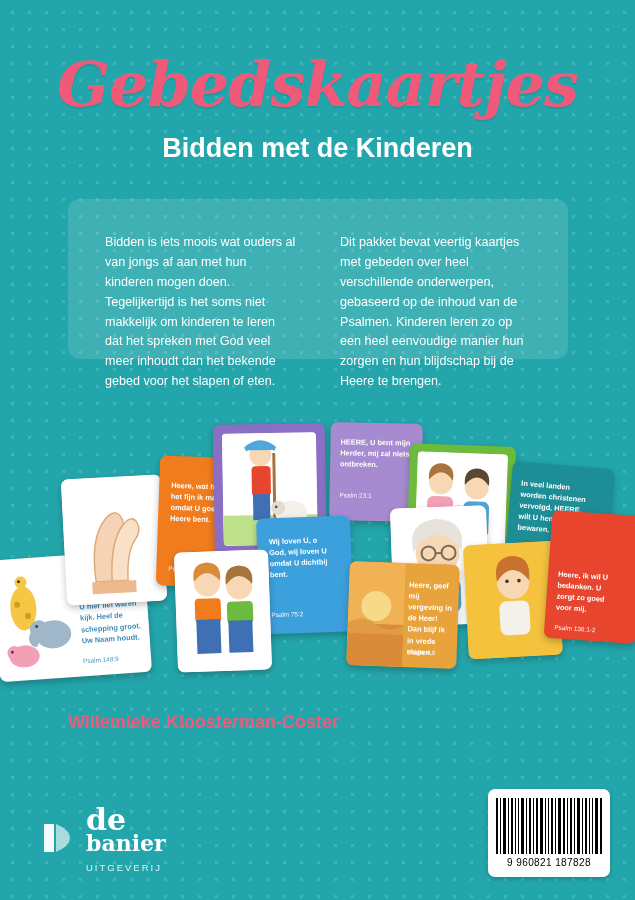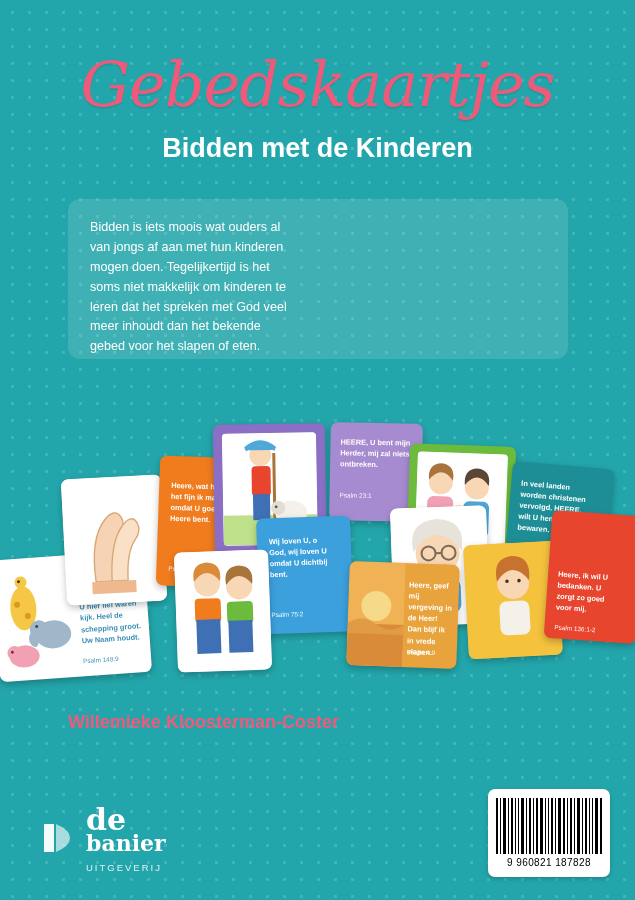--- a/index.html
+++ b/index.html
@@ -23,21 +23,21 @@
   }
   
   .title {
     position: absolute;
     left: 0;
     top: 48px;
     width: 635px;
     text-align: center;
     font-family: "DejaVu Serif", serif;
     font-style: italic;
-    font-weight: normal;
+    font-weight: bold;
     font-size: 62px;
     letter-spacing: -1px;
     color: #f05a7a;
     text-shadow: 0 2px 0 rgba(0,0,0,0.08);
   }
   .subtitle {
     position: absolute;
     left: 0;
     top: 133px;
     width: 635px;
@@ -49,21 +49,21 @@
   
   .panel {
     position: absolute;
     left: 68px;
     top: 199px;
     width: 500px;
     height: 160px;
     background: rgba(255,255,255,0.13);
     border-radius: 12px;
     display: flex;
-    padding: 0;
+    padding: 15px;
     box-sizing: border-box;
   }
   .panel-col {
     width: 50%;
     box-sizing: border-box;
     padding: 19px 22px 0 22px;
     color: #ffffff;
     font-size: 12.6px;
     line-height: 1.58;
   }
@@ -198,20 +198,21 @@
 </head>
 <body>
 
 <div class="page">
 
   <div class="title">Gebedskaartjes</div>
   <div class="subtitle">Bidden met de Kinderen</div>
 
   <div class="panel">
     <div class="panel-col">Bidden is iets moois wat ouders al van jongs af aan met hun kinderen mogen doen. Tegelijkertijd is het soms niet makkelijk om kinderen te leren dat het spreken met God veel meer inhoudt dan het bekende gebed voor het slapen of eten.</div>
+    <div class="panel-col">Dit pakket bevat veertig kaartjes met gebeden over heel verschillende onderwerpen, gebaseerd op de inhoud van de Psalmen. Kinderen leren zo op een heel eenvoudige manier hun zorgen en hun blijdschap bij de Heere te brengen.</div>
   </div>
 
   <div class="cards">
 
     <div class="card" style="left:-4px; top:140px; width:152px; height:122px; background:#ffffff; transform:rotate(-4deg);">
       <div style="position:absolute; left:6px; top:6px; width:72px; height:110px; background:#ffffff;">
         <svg width="72" height="110" viewBox="0 0 72 110">
           <ellipse cx="22" cy="44" rx="13" ry="22" fill="#f6c744"></ellipse>
           <rect x="18" y="20" width="7" height="26" fill="#f6c744"></rect>
           <circle cx="21" cy="18" r="6" fill="#f6c744"></circle>

